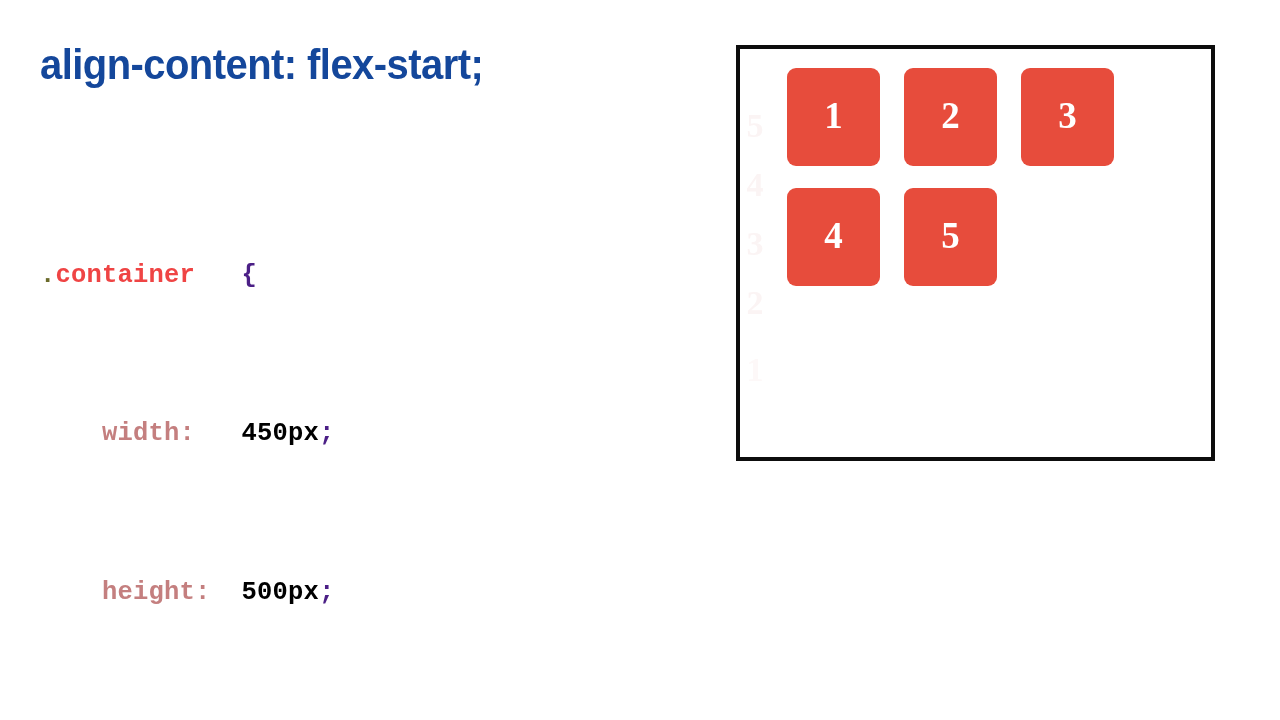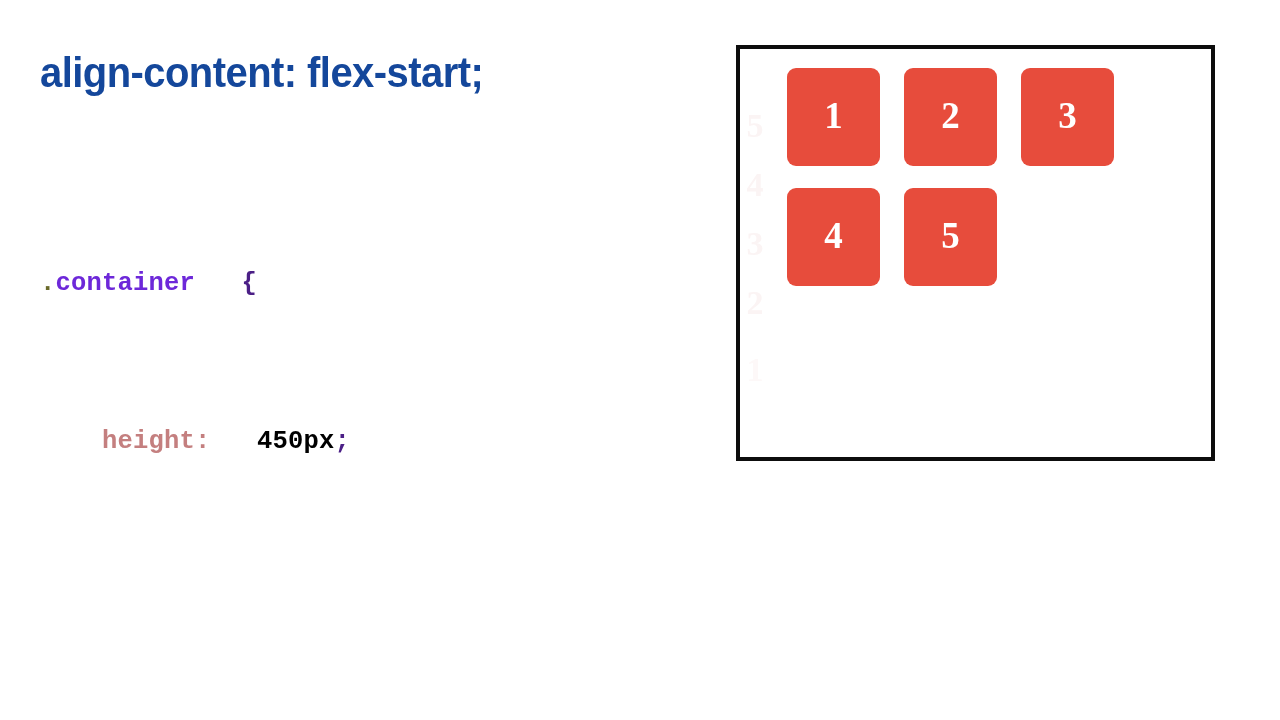--- a/index.html
+++ b/index.html
@@ -13,21 +13,21 @@
     height: 720px;
     position: relative;
     overflow: hidden;
     font-family: "Liberation Sans", sans-serif;
   }
 
   
   #left-panel {
     position: absolute;
     left: 0;
-    top: 8px;
+    top: 0;
     width: 700px;
     height: 597px;
   }
 
   #slide-title {
     position: absolute;
     left: 40px;
     top: 38px;
     font-family: "Liberation Sans", sans-serif;
     font-weight: bold;
@@ -50,21 +50,21 @@
     letter-spacing: 0.2px;
     white-space: pre;
     font-weight: bold;
   }
   .code-line {
     height: 39.6px;
     white-space: pre;
   }
 
   
-  .tok-selector { color: #6d28d9; }
+  .tok-selector { color: #ef4444; }
   .tok-dot      { color: #6a6a2a; }
   .tok-brace    { color: #4b1f86; }
   .tok-prop     { color: #c47f7f; }
   .tok-num      { color: #000000; }
   .tok-plain    { color: #141414; }
   .tok-semi     { color: #4b1f86; }
 
   
   #demo-container {
     position: absolute;
@@ -134,22 +134,23 @@
 <body>
 
 <div id="left-panel">
 
   <div id="slide-title">align-content: flex-start;</div>
 
   <div id="code-block">
 
     <div class="code-line"><span class="tok-dot">.</span><span class="tok-selector">container</span><span class="tok-plain">   </span><span class="tok-brace">{</span></div>
 
-    <div class="code-line"><span class="tok-plain">    </span><span class="tok-prop">height:</span><span class="tok-plain">   </span><span class="tok-num">450px</span><span class="tok-semi">;</span></div>
+    <div class="code-line"><span class="tok-plain">    </span><span class="tok-prop">width:</span><span class="tok-plain">   </span><span class="tok-num">450px</span><span class="tok-semi">;</span></div>
 
+    <div class="code-line"><span class="tok-plain">    </span><span class="tok-prop">height:</span><span class="tok-plain">  </span><span class="tok-num">500px</span><span class="tok-semi">;</span></div>
 
     
 
     
 
     
 
     
 
     

